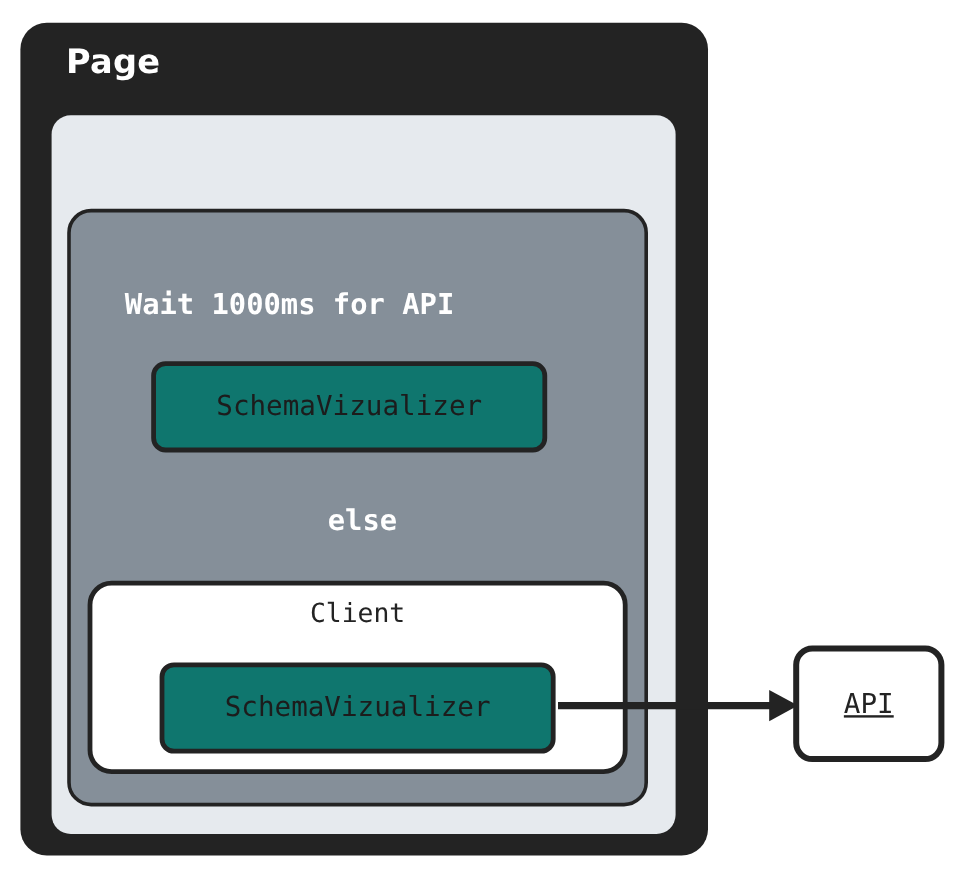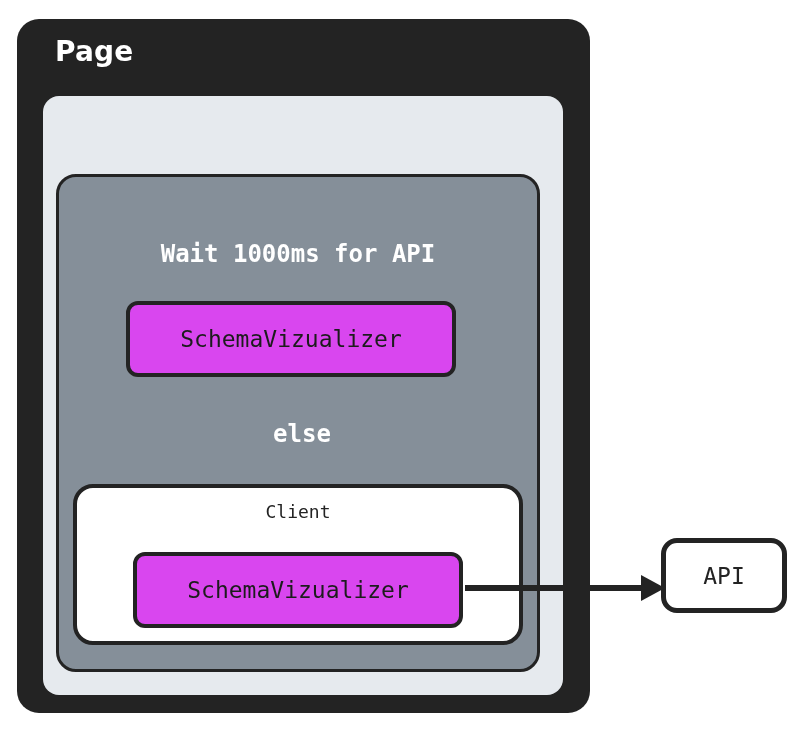--- a/index.html
+++ b/index.html
@@ -94,44 +94,45 @@
     font-weight: bold;
     font-size: 24px;
     line-height: 30px;
     white-space: nowrap;
   }
   .suspense-sub {
     position: absolute;
     left: 56px;
     top: 239px;
     width: 484px;
-    text-align: center;
+    text-align: left;
     color: #ffffff;
     font-weight: bold;
     font-size: 24px;
     line-height: 30px;
     white-space: nowrap;
+    padding-left: 48px;
   }
   .else-label {
     position: absolute;
     left: 56px;
     top: 419px;
     width: 492px;
     text-align: center;
     color: #ffffff;
     font-weight: bold;
     font-size: 24px;
     line-height: 30px;
     white-space: nowrap;
   }
 
   
   .node-orange {
     position: absolute;
-    background: #d946ef;
+    background: #0f766e;
     border: 4px solid #232323;
     border-radius: 12px;
     box-sizing: border-box;
     display: flex;
     align-items: center;
     justify-content: center;
     color: #1c1c1c;
     font-family: "DejaVu Sans Mono", "Liberation Mono", monospace;
     font-size: 23px;
     white-space: nowrap;
@@ -161,42 +162,43 @@
     border-radius: 20px;
     box-sizing: border-box;
   }
   .client-title {
     position: absolute;
     left: 73px;
     top: 497px;
     width: 450px;
     text-align: center;
     color: #232323;
-    font-size: 18px;
+    font-size: 22px;
     line-height: 30px;
     white-space: nowrap;
   }
 
   
   .api-box {
     position: absolute;
     left: 661px;
     top: 538px;
     width: 126px;
-    height: 75px;
+    height: 97px;
     background: #ffffff;
     border: 5px solid #232323;
     border-radius: 16px;
     box-sizing: border-box;
     display: flex;
     align-items: center;
     justify-content: center;
     color: #232323;
     font-size: 23px;
     white-space: nowrap;
+    text-decoration: underline;
   }
 
   
   .arrow-svg {
     position: absolute;
     left: 455px;
     top: 560px;
     width: 215px;
     height: 60px;
     overflow: visible;

